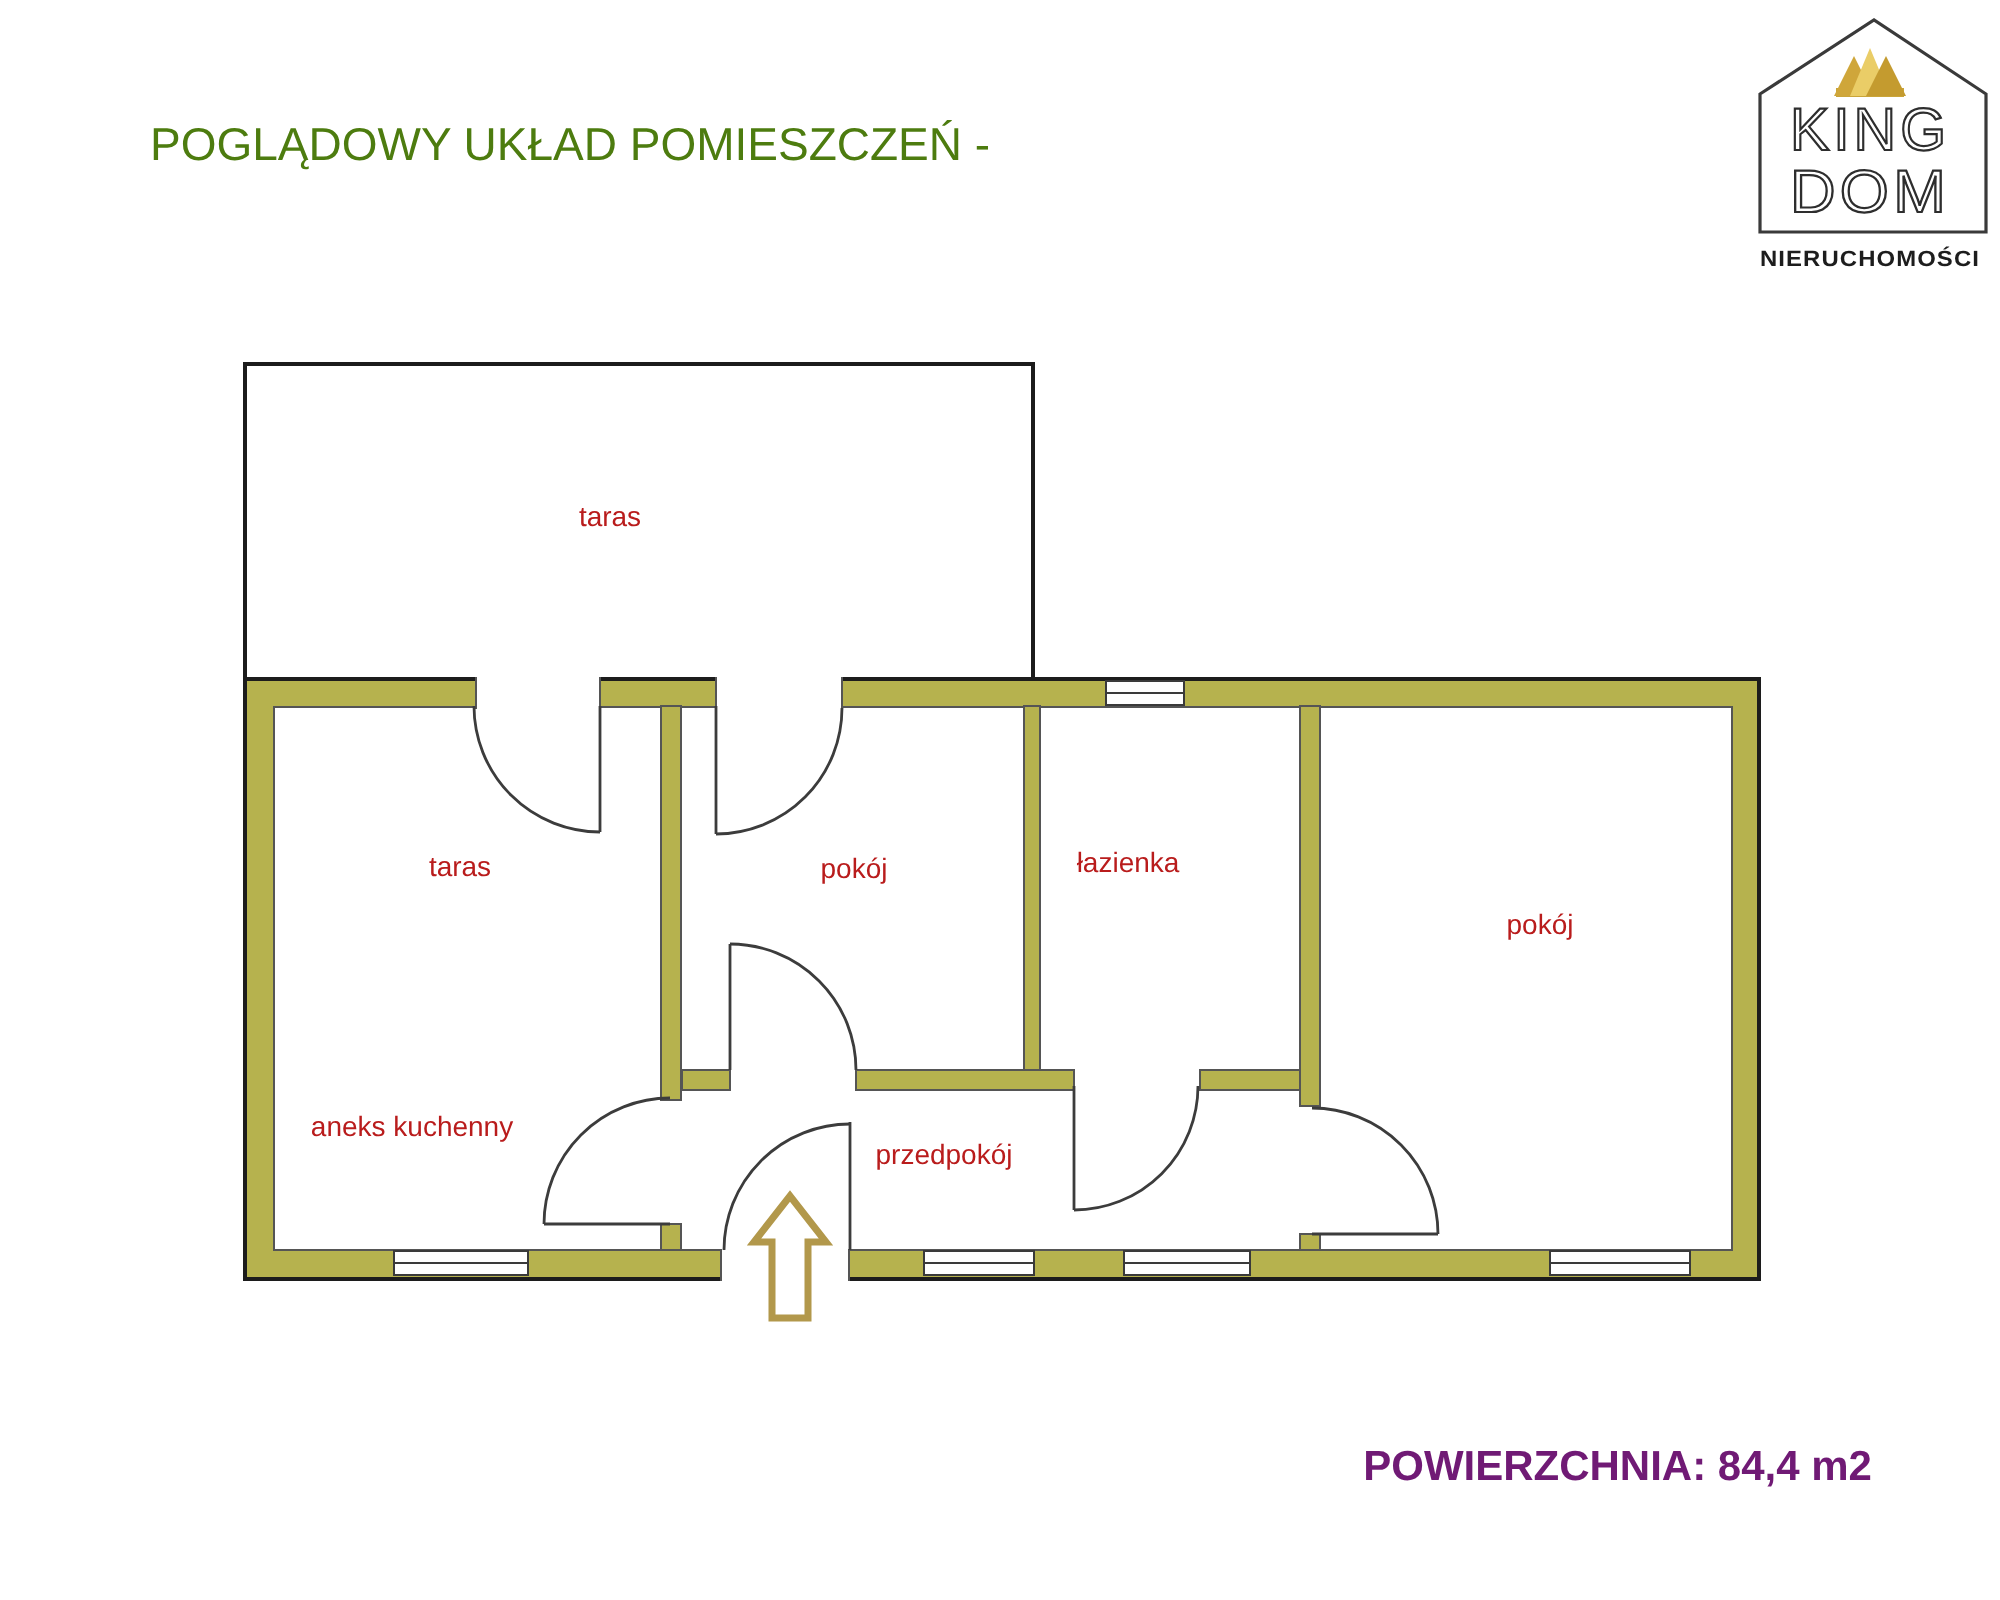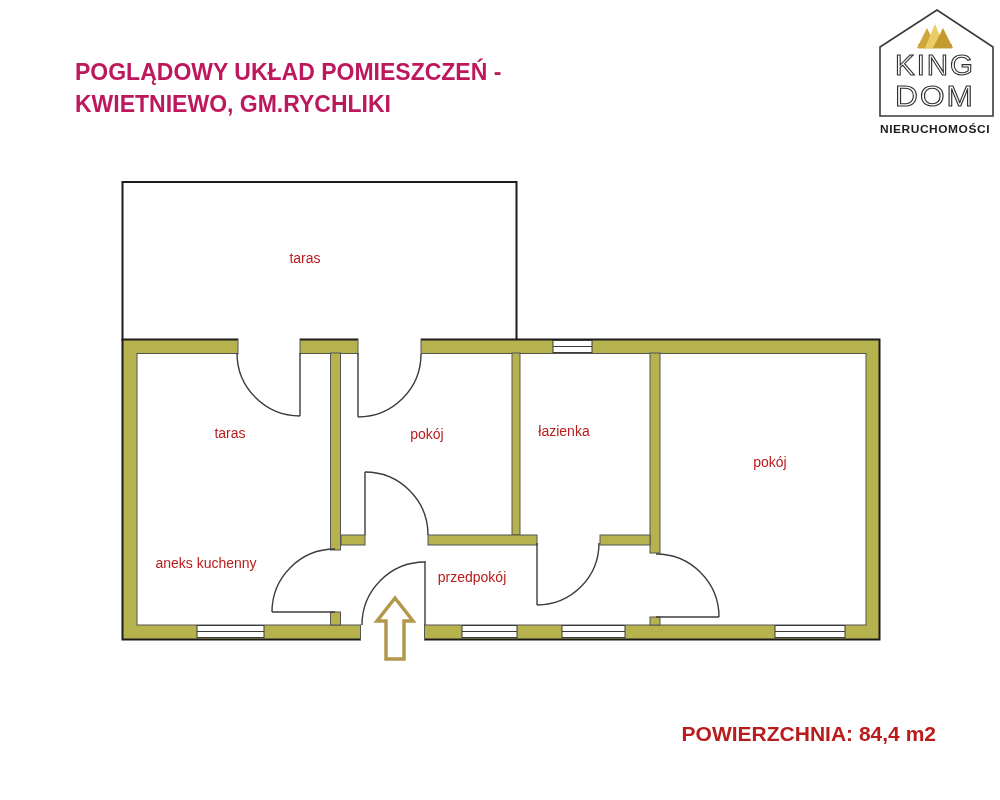--- a/index.html
+++ b/index.html
@@ -2,32 +2,32 @@
 <html><head>
 <meta charset="utf-8">
 <style>
   html,body{margin:0;padding:0;}
   body{
     width:1000px;height:800px;position:relative;background:#ffffff;
     font-family:"Liberation Sans","DejaVu Sans",sans-serif;overflow:hidden;
   }
   .title{
     position:absolute;left:75px;top:56px;
-    font-size:23px;font-weight:bold;color:#be185d;line-height:32px;letter-spacing:0;
+    font-size:23px;font-weight:normal;color:#4d7c0f;line-height:32px;letter-spacing:0;
     white-space:nowrap;
   }
   .plan-svg{position:absolute;left:0;top:0;}
   .logo{position:absolute;left:863px;top:6px;width:135px;height:140px;}
   .room-label{
     position:absolute;transform:translate(-50%,-50%);
     font-size:14px;color:#b91c1c;white-space:nowrap;
   }
   .area-note{
     position:absolute;top:722px;right:64px;
-    font-size:21px;font-weight:bold;color:#b91c1c;white-space:nowrap;
+    font-size:21px;font-weight:bold;color:#701a75;white-space:nowrap;
   }
   
   .wall{fill:#b6b24e;stroke:#555;stroke-width:1;}
   .outerwall{fill:#b6b24e;stroke:#1c1c1c;stroke-width:2;}
   .roomfill{fill:#ffffff;stroke:#555;stroke-width:1;}
   .door{fill:none;stroke:#3c3c3c;stroke-width:1.4;}
   .win{fill:#ffffff;stroke:#3a3a3a;stroke-width:1;}
   .winline{stroke:#3a3a3a;stroke-width:1;}
   .jamb{stroke:#555;stroke-width:1;}
   .erase{fill:#ffffff;stroke:none;}
@@ -35,21 +35,20 @@
   .arrow{fill:#ffffff;stroke:#b2984b;stroke-width:3.5;stroke-linejoin:miter;}
   .logo-house{fill:none;stroke:#3a3a3a;stroke-width:1.6;}
   .logo-letters{fill:none;stroke:#2e2e2e;stroke-width:1.1;font-size:30px;letter-spacing:2px;}
   .logo-sub{fill:#1d1d1d;font-size:11px;font-weight:bold;letter-spacing:0.5px;}
 </style>
 </head>
 <body>
 
 <div class="title">
   <div>POGLĄDOWY UKŁAD POMIESZCZEŃ -</div>
-  <div>KWIETNIEWO, GM.RYCHLIKI</div>
 </div>
 
 <svg class="logo" viewBox="0 0 135 140">
   <polygon class="logo-house" points="17,41 74,4 130,41 130,110 17,110"></polygon>
   <g>
     <rect x="55" y="38" width="34" height="4.5" fill="#caa53a"></rect>
     <polygon points="54,42 64,22 74,42" fill="#cfa63a"></polygon>
     <polygon points="62,42 72,18 82,42" fill="#eacd67"></polygon>
     <polygon points="70,42 80,22 90,42" fill="#c49b2f"></polygon>
   </g>

